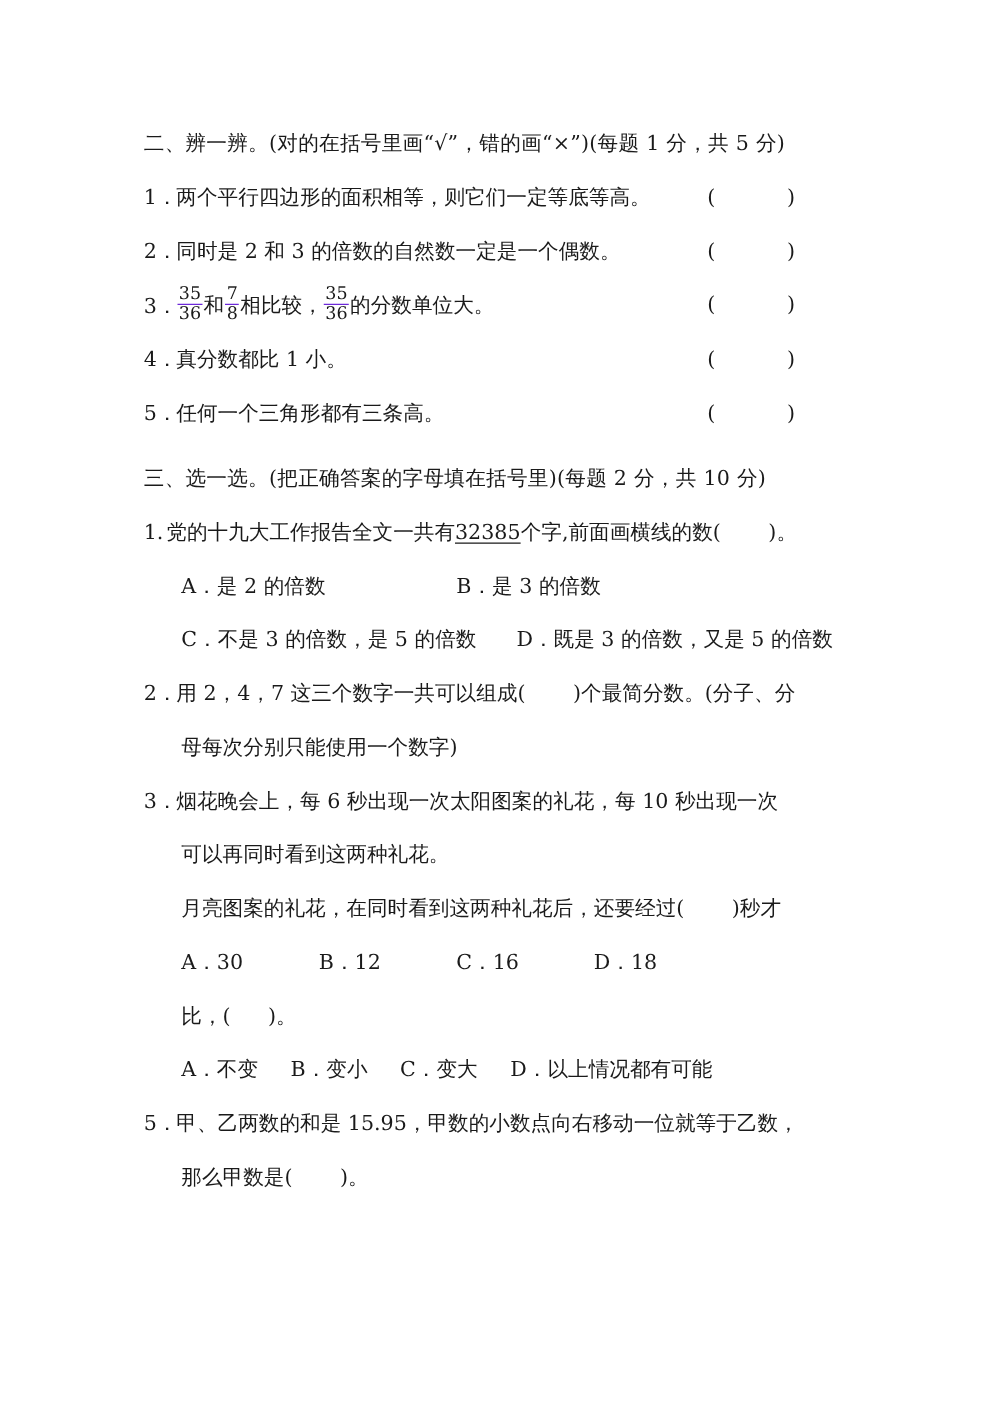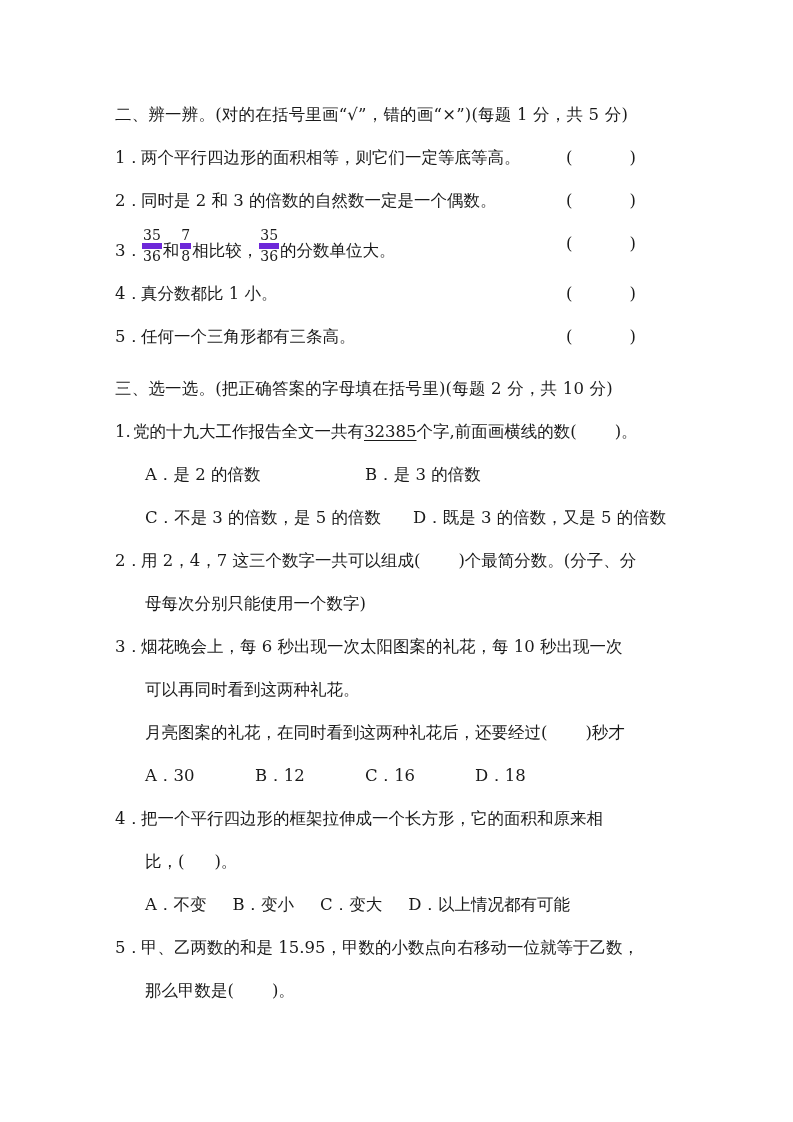--- a/index.html
+++ b/index.html
@@ -122,21 +122,21 @@
     margin: 0 1px;
     position: relative;
     top: -1px;
   }
   .frac .num {
     display: block;
     padding: 0 1px;
   }
   .frac .den {
     display: block;
-    border-top: 6px solid #6d28d9;
+    border-top: 1px solid #6d28d9;
     padding: 0 1px;
   }
 </style>
 </head>
 <body>
 
 <div class="page">
   <div class="content">
 
     <div class="sec-head">二、辨一辨。(对的在括号里画“√”，错的画“×”)(每题 1 分，共 5 分)</div>
@@ -186,21 +186,20 @@
     <div class="q">
       <div class="q-line first"><span class="q-num">3．</span><span>烟花晚会上，每 6 秒出现一次太阳图案的礼花，每 10 秒出现一次</span></div>
       <div class="q-line cont">可以再同时看到这两种礼花。</div>
       <div class="q-line cont"><span>月亮图案的礼花，在同时看到这两种礼花后，还要经过(</span><span class="blank"></span><span>)秒才</span></div>
       <div class="opts cols4b">
         <span class="opt"><span>A．</span><span>30</span></span><span class="opt"><span>B．</span><span>12</span></span><span class="opt"><span>C．</span><span>16</span></span><span class="opt"><span>D．</span><span>18</span></span>
       </div>
     </div>
 
     <div class="q">
-      <div class="q-line first"><span class="q-num">4．</span><span>把一个平行四边形的框架拉伸成一个长方形，它的面积和原来相</span></div>
       <div class="q-line cont"><span>比，(</span><span class="blank-sm"></span><span>)。</span></div>
       <div class="opts free">
         <span class="opt"><span>A．</span><span>不变</span></span><span class="opt"><span>B．</span><span>变小</span></span><span class="opt"><span>C．</span><span>变大</span></span><span class="opt"><span>D．</span><span>以上情况都有可能</span></span>
       </div>
     </div>
 
     <div class="q">
       <div class="q-line first"><span class="q-num">5．</span><span>甲、乙两数的和是 15.95，甲数的小数点向右移动一位就等于乙数，</span></div>
       <div class="q-line cont"><span>那么甲数是(</span><span class="blank"></span><span>)。</span></div>
     </div>

